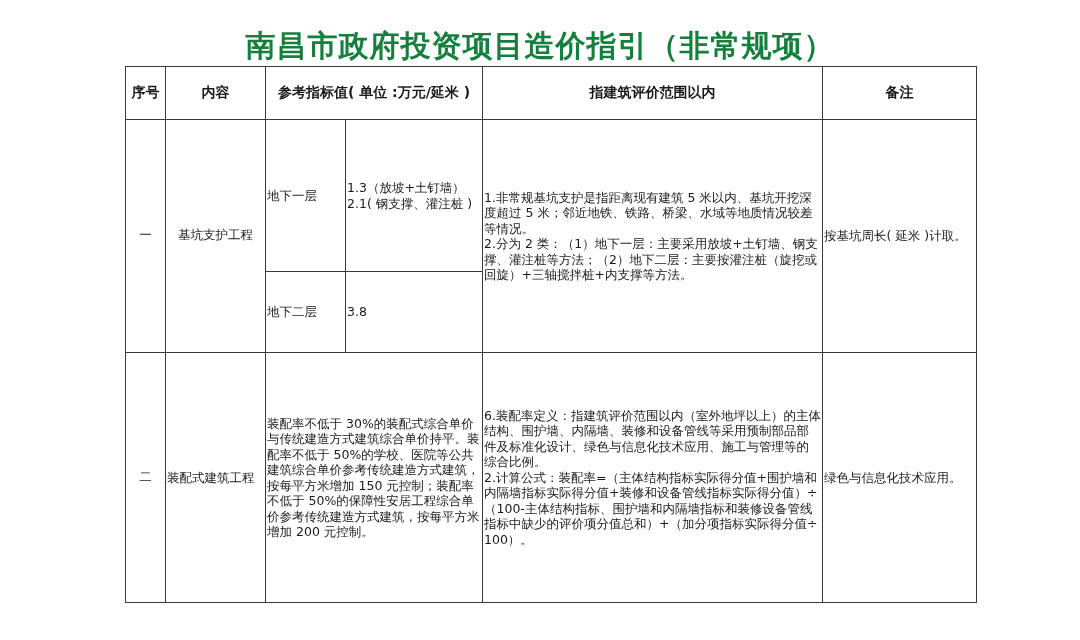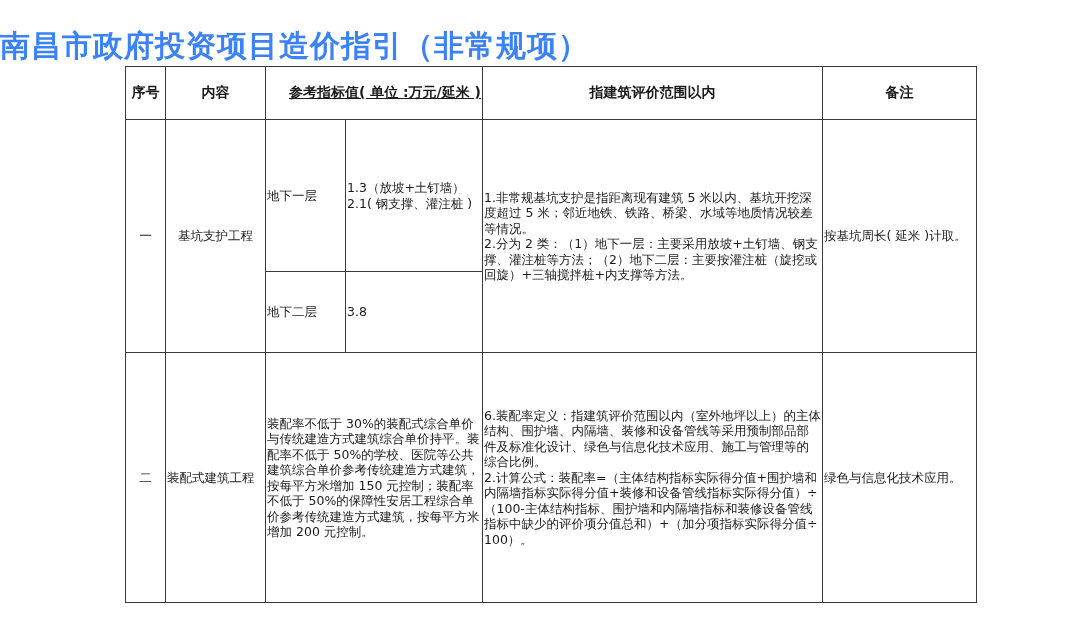--- a/index.html
+++ b/index.html
@@ -3,40 +3,40 @@
   <meta charset="utf-8">
   <style>
     html, body { margin: 0; padding: 0; background: #ffffff; }
     body {
       width: 1080px; height: 640px; position: relative; overflow: hidden;
       font-family: "DejaVu Sans", "Liberation Sans", sans-serif;
       color: #1a1a1a;
     }
     .title {
       position: absolute; left: 0; top: 26px; width: 1080px;
-      text-align: left; font-size: 30px; font-weight: bold;
-      letter-spacing: 1px; color: #3b82f6;
+      text-align: center; font-size: 30px; font-weight: bold;
+      letter-spacing: 1px; color: #15803d;
       font-family: "DejaVu Sans", sans-serif;
     }
     table.grid {
       position: absolute; left: 125px; top: 66px;
       border-collapse: collapse; table-layout: fixed;
       width: 851px;
     }
     table.grid td, table.grid th {
       border: 1.3px solid #3a3a3a;
       padding: 0 1px;
       font-size: 12.5px; line-height: 15.5px;
       vertical-align: middle;
       word-break: break-all;
     }
     table.grid th { font-weight: bold; font-size: 14px; height: 52px; }
-    .c { text-align: center; }
+    .c { text-align: center; font-family: Liberation Serif, serif; }
     .l { text-align: left; }
-    .hdr-ref { text-align: right; white-space: nowrap; text-decoration: underline; }
+    .hdr-ref { text-align: center; white-space: nowrap; }
     .r1a td { height: 151px; }
     .r1b td { height: 80px; margin-left: 44px; }
     .r2 td  { height: 249px; }
   </style>
 </head>
 <body>
 
 <div class="title">南昌市政府投资项目造价指引（非常规项）</div>
 
 <table class="grid">

